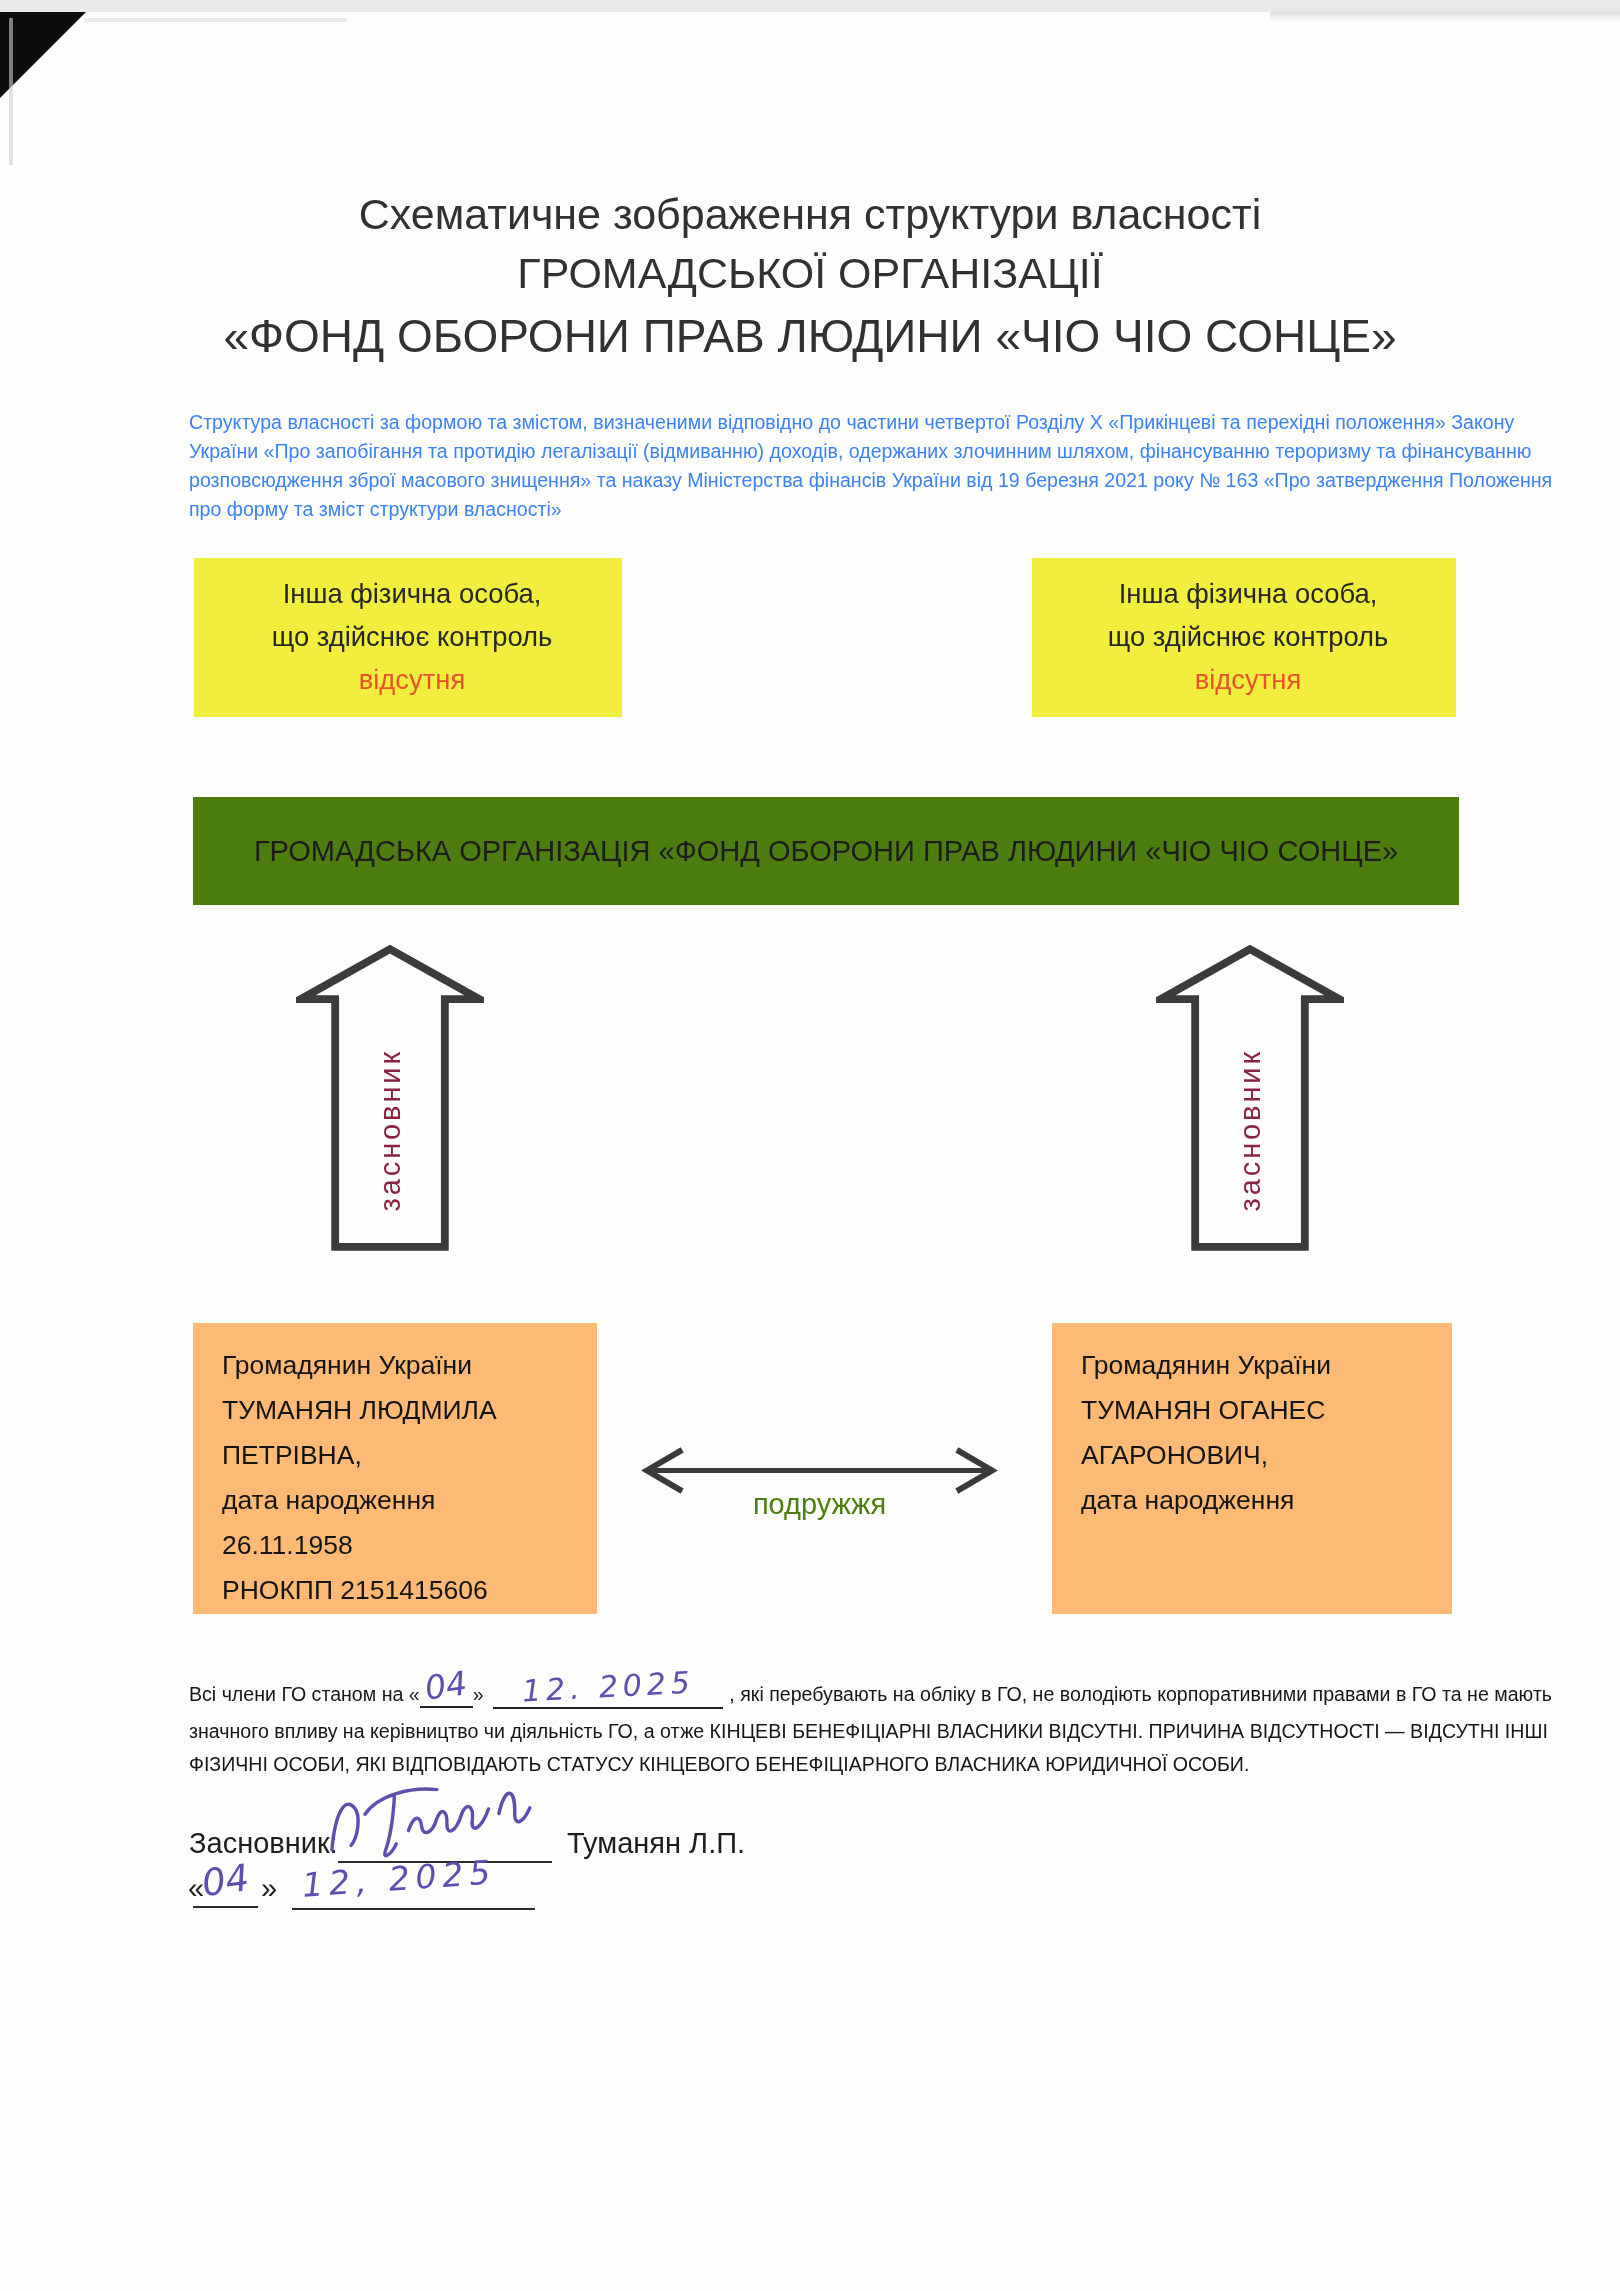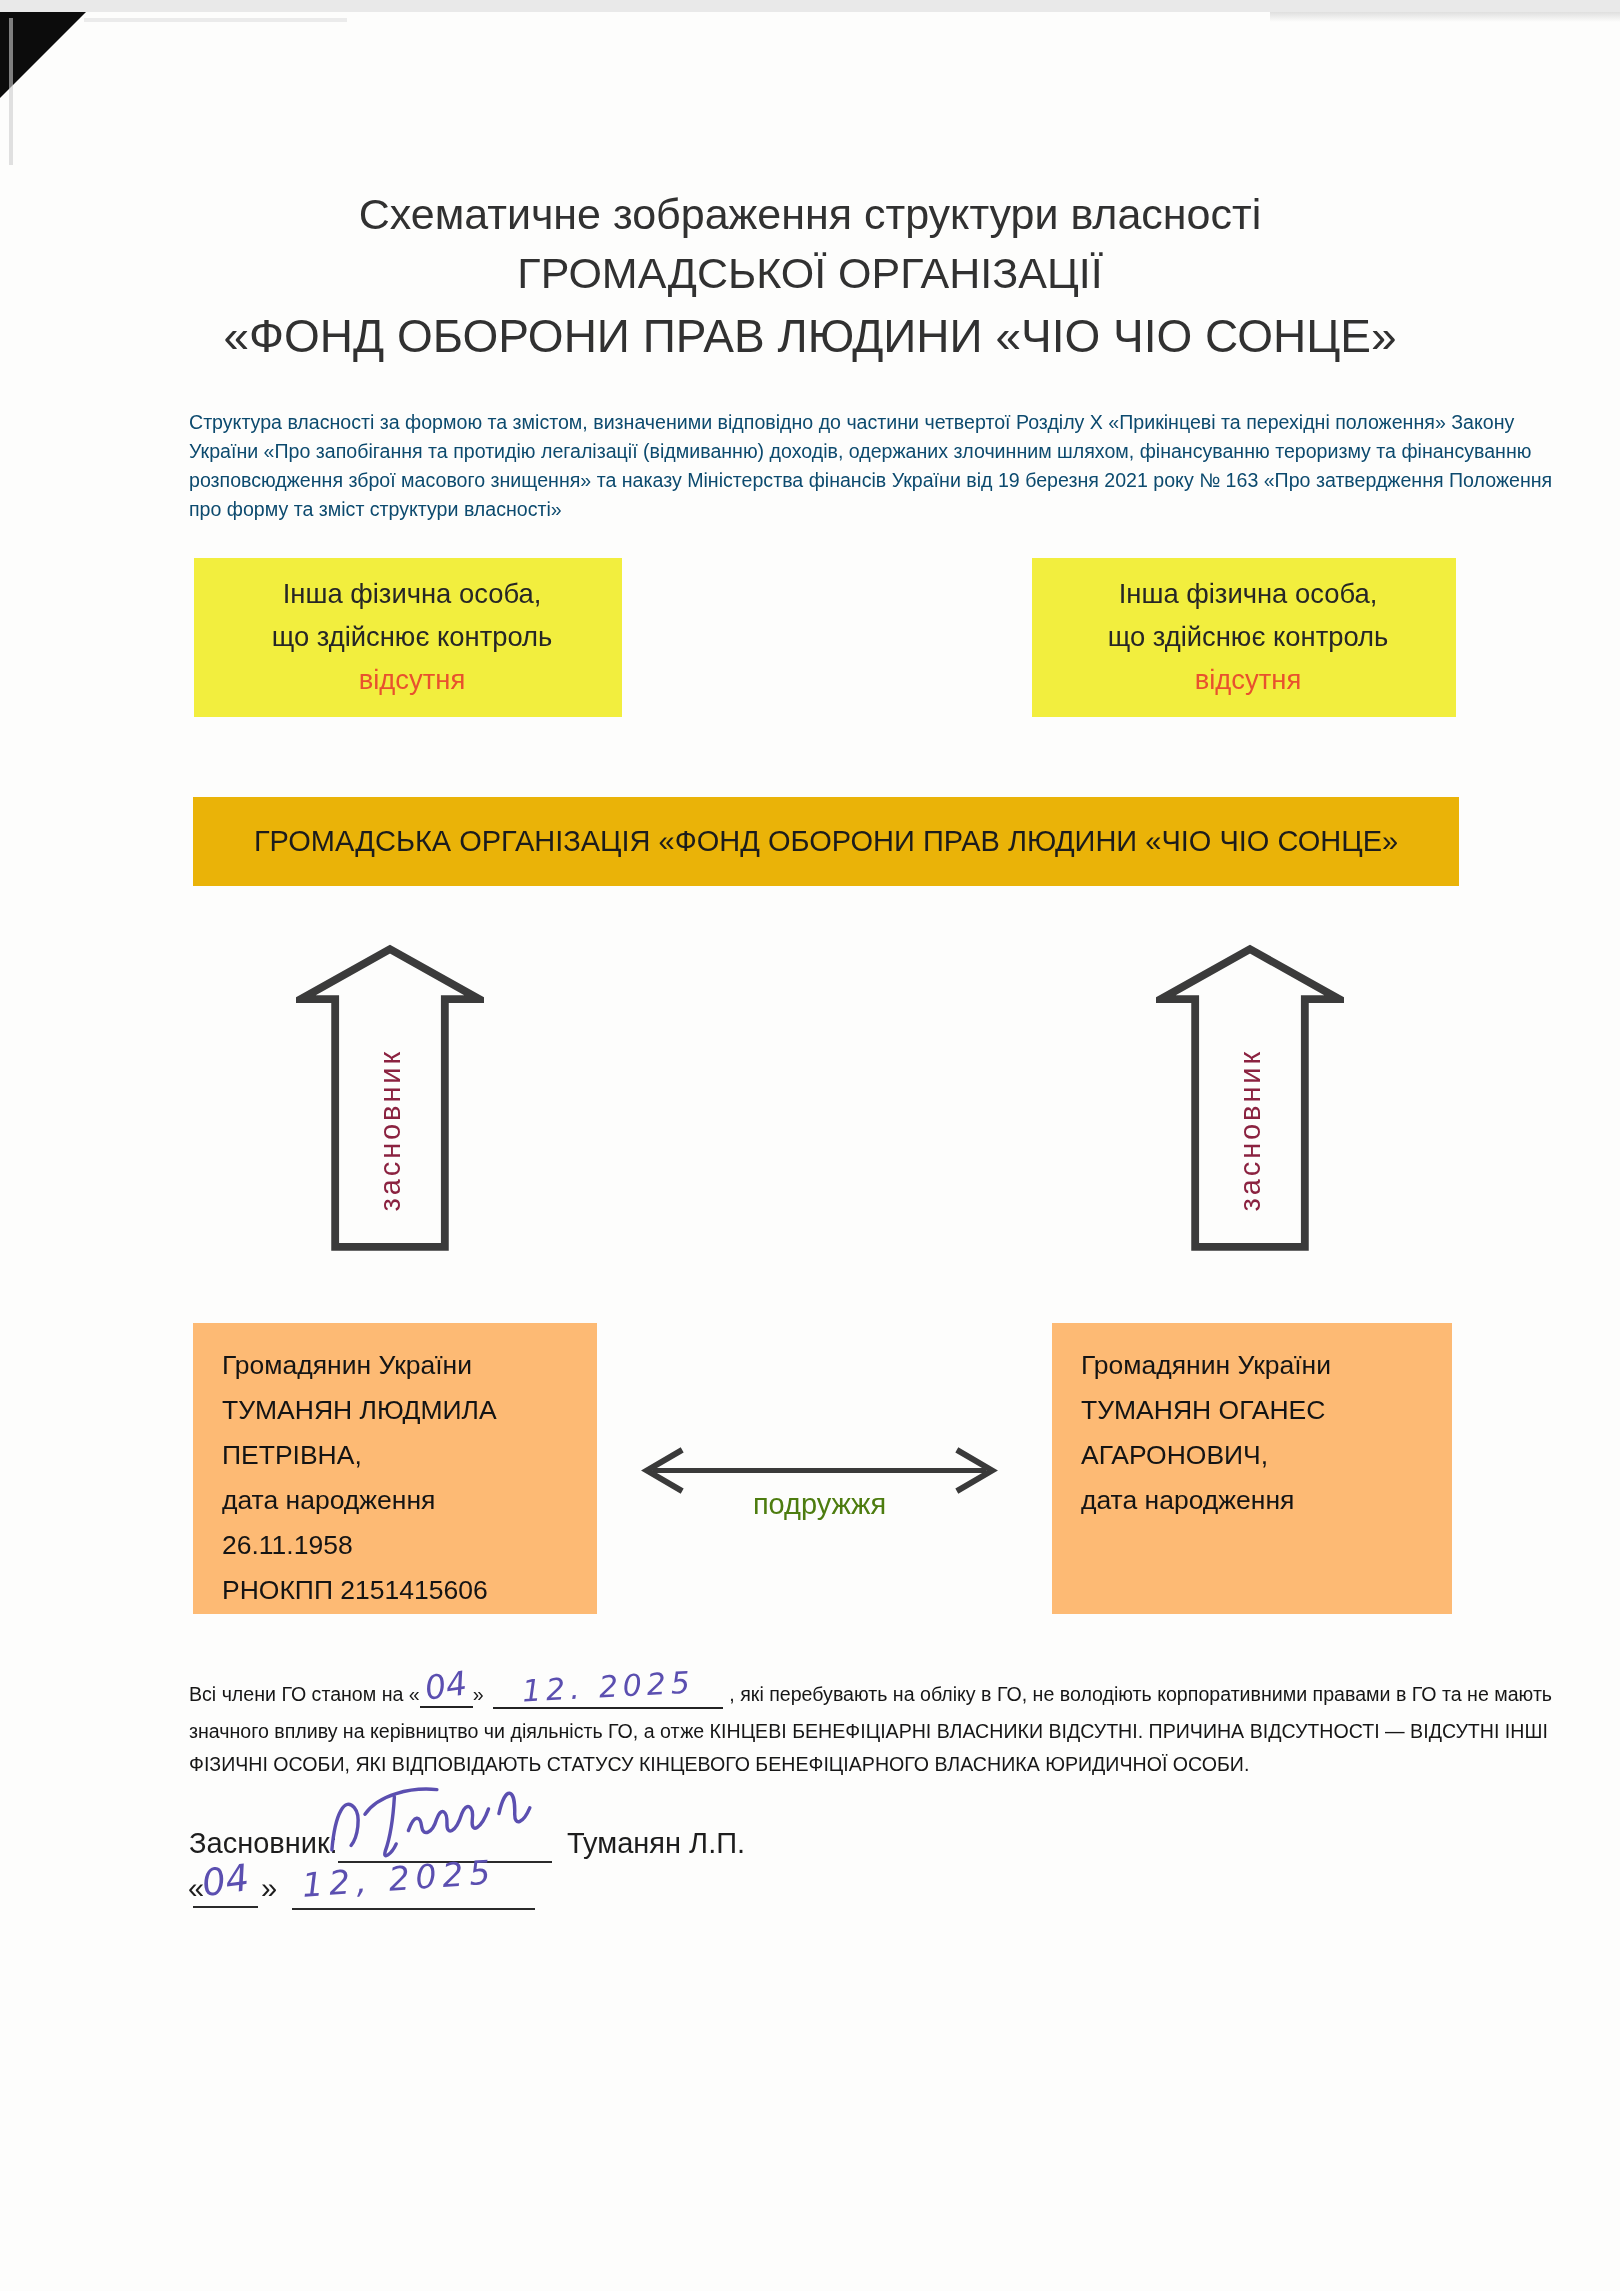--- a/index.html
+++ b/index.html
@@ -16,30 +16,30 @@
   .streak-left{left:8.8px;top:5.9px;width:3.9px;height:147px;background:#cdcdcd;opacity:.6;}
   .streak-top{left:84px;top:5.9px;width:263px;height:3.9px;background:#e2e2e2;opacity:.65;}
 
   
   .title-block{left:0;right:0;top:174px;text-align:center;color:#313131;}
   .title-l1{font-size:43px;line-height:57px;}
   .title-l2{font-size:43px;line-height:61px;}
   .title-l3{font-size:46px;line-height:65px;}
 
   
-  .intro{left:189px;top:396px;font-size:19.6px;line-height:29px;white-space:nowrap;color:#0c4a6e;}
+  .intro{left:189px;top:396px;font-size:19.6px;line-height:29px;white-space:nowrap;color:#3b82f6;}
 
   
   .box-yellow{background:#f2ee3e;text-align:center;font-size:27.4px;line-height:43px;padding-top:13.7px;color:#262626;padding-left:8px;}
   .box-yellow .status{color:#e8512e;}
   .yellow-left{left:194px;top:546px;width:420px;height:145px;}
   .yellow-right{left:1032px;top:546px;width:416px;height:145px;}
 
   
-  .box-pink{left:193px;top:785px;width:1266px;height:89px;background:#eab308;
+  .box-pink{left:193px;top:785px;width:1266px;height:108px;background:#4d7c0f;
     display:flex;align-items:center;justify-content:center;font-size:29px;color:#1c1c1c;}
 
   
   .founder-arrow{width:188px;height:310px;}
   .arrow-left{left:296px;top:931px;}
   .arrow-right{left:1156px;top:931px;}
   .founder-label{width:110px;height:216px;display:flex;align-items:center;justify-content:center;}
   .founder-label-left{left:335px;top:1010px;}
   .founder-label-right{left:1195px;top:1010px;}
   .founder-label span{writing-mode:vertical-rl;transform:rotate(180deg);font-size:29px;letter-spacing:2.9px;color:#8b2240;}

